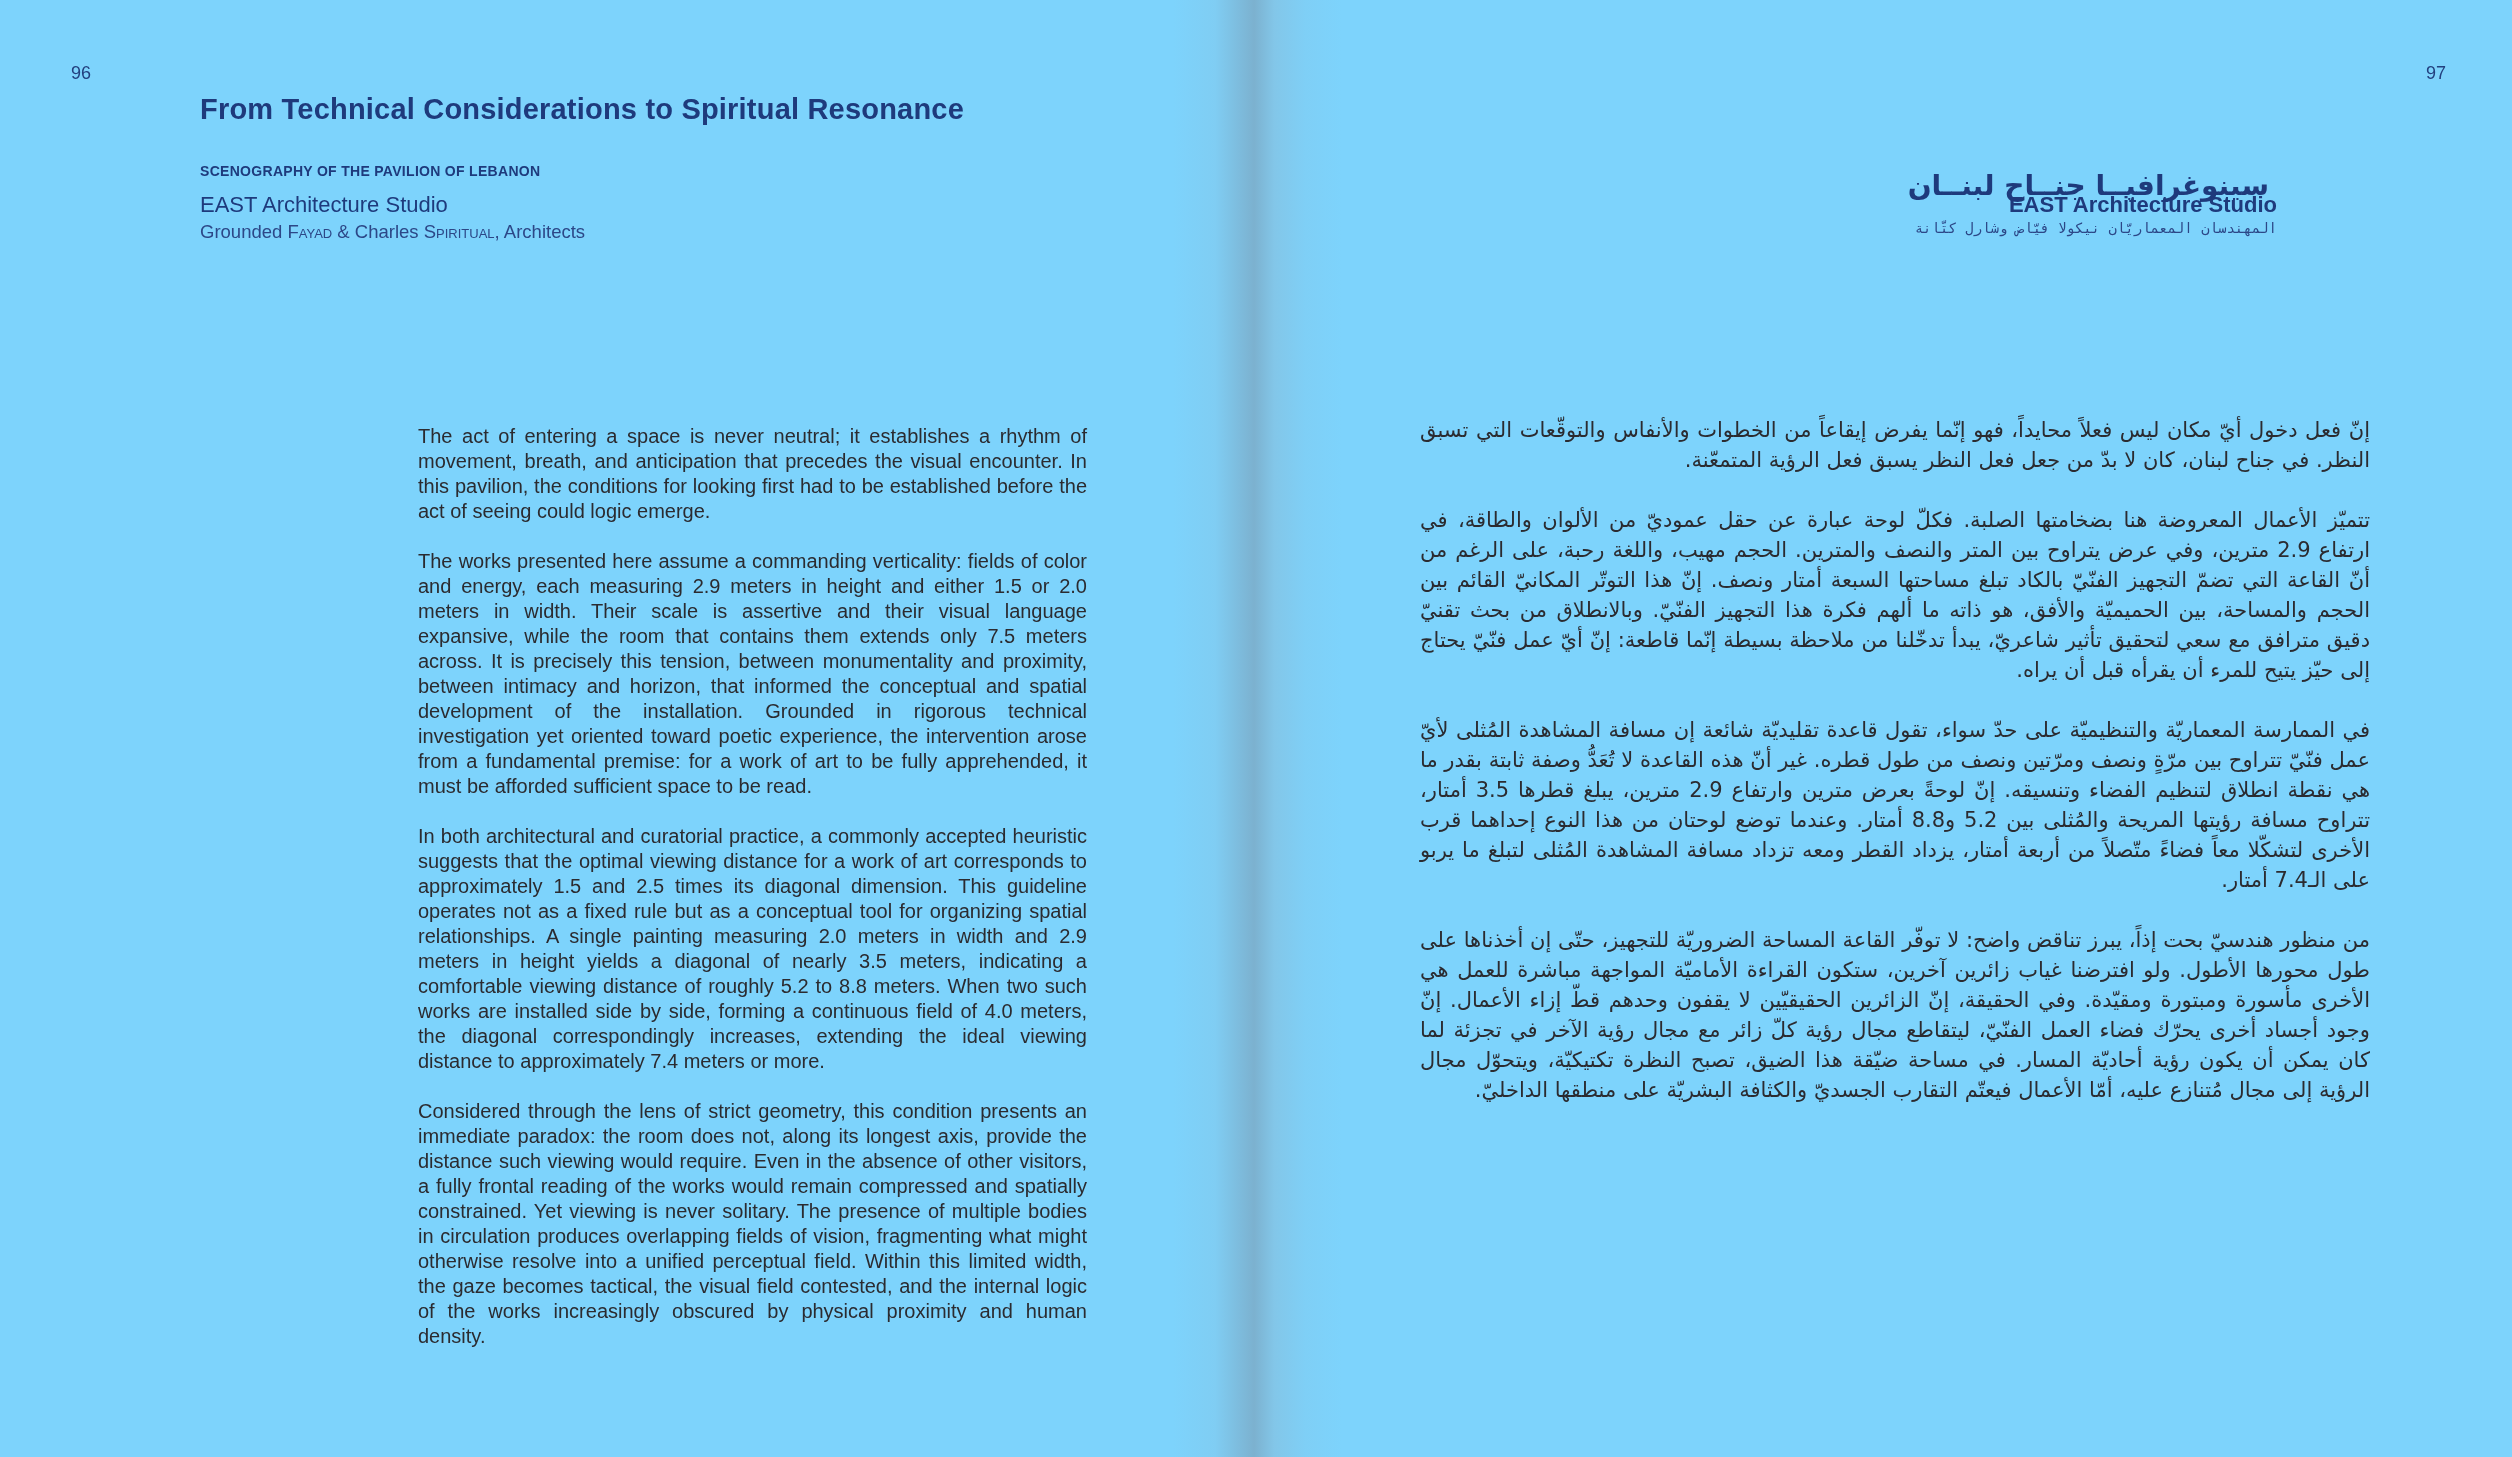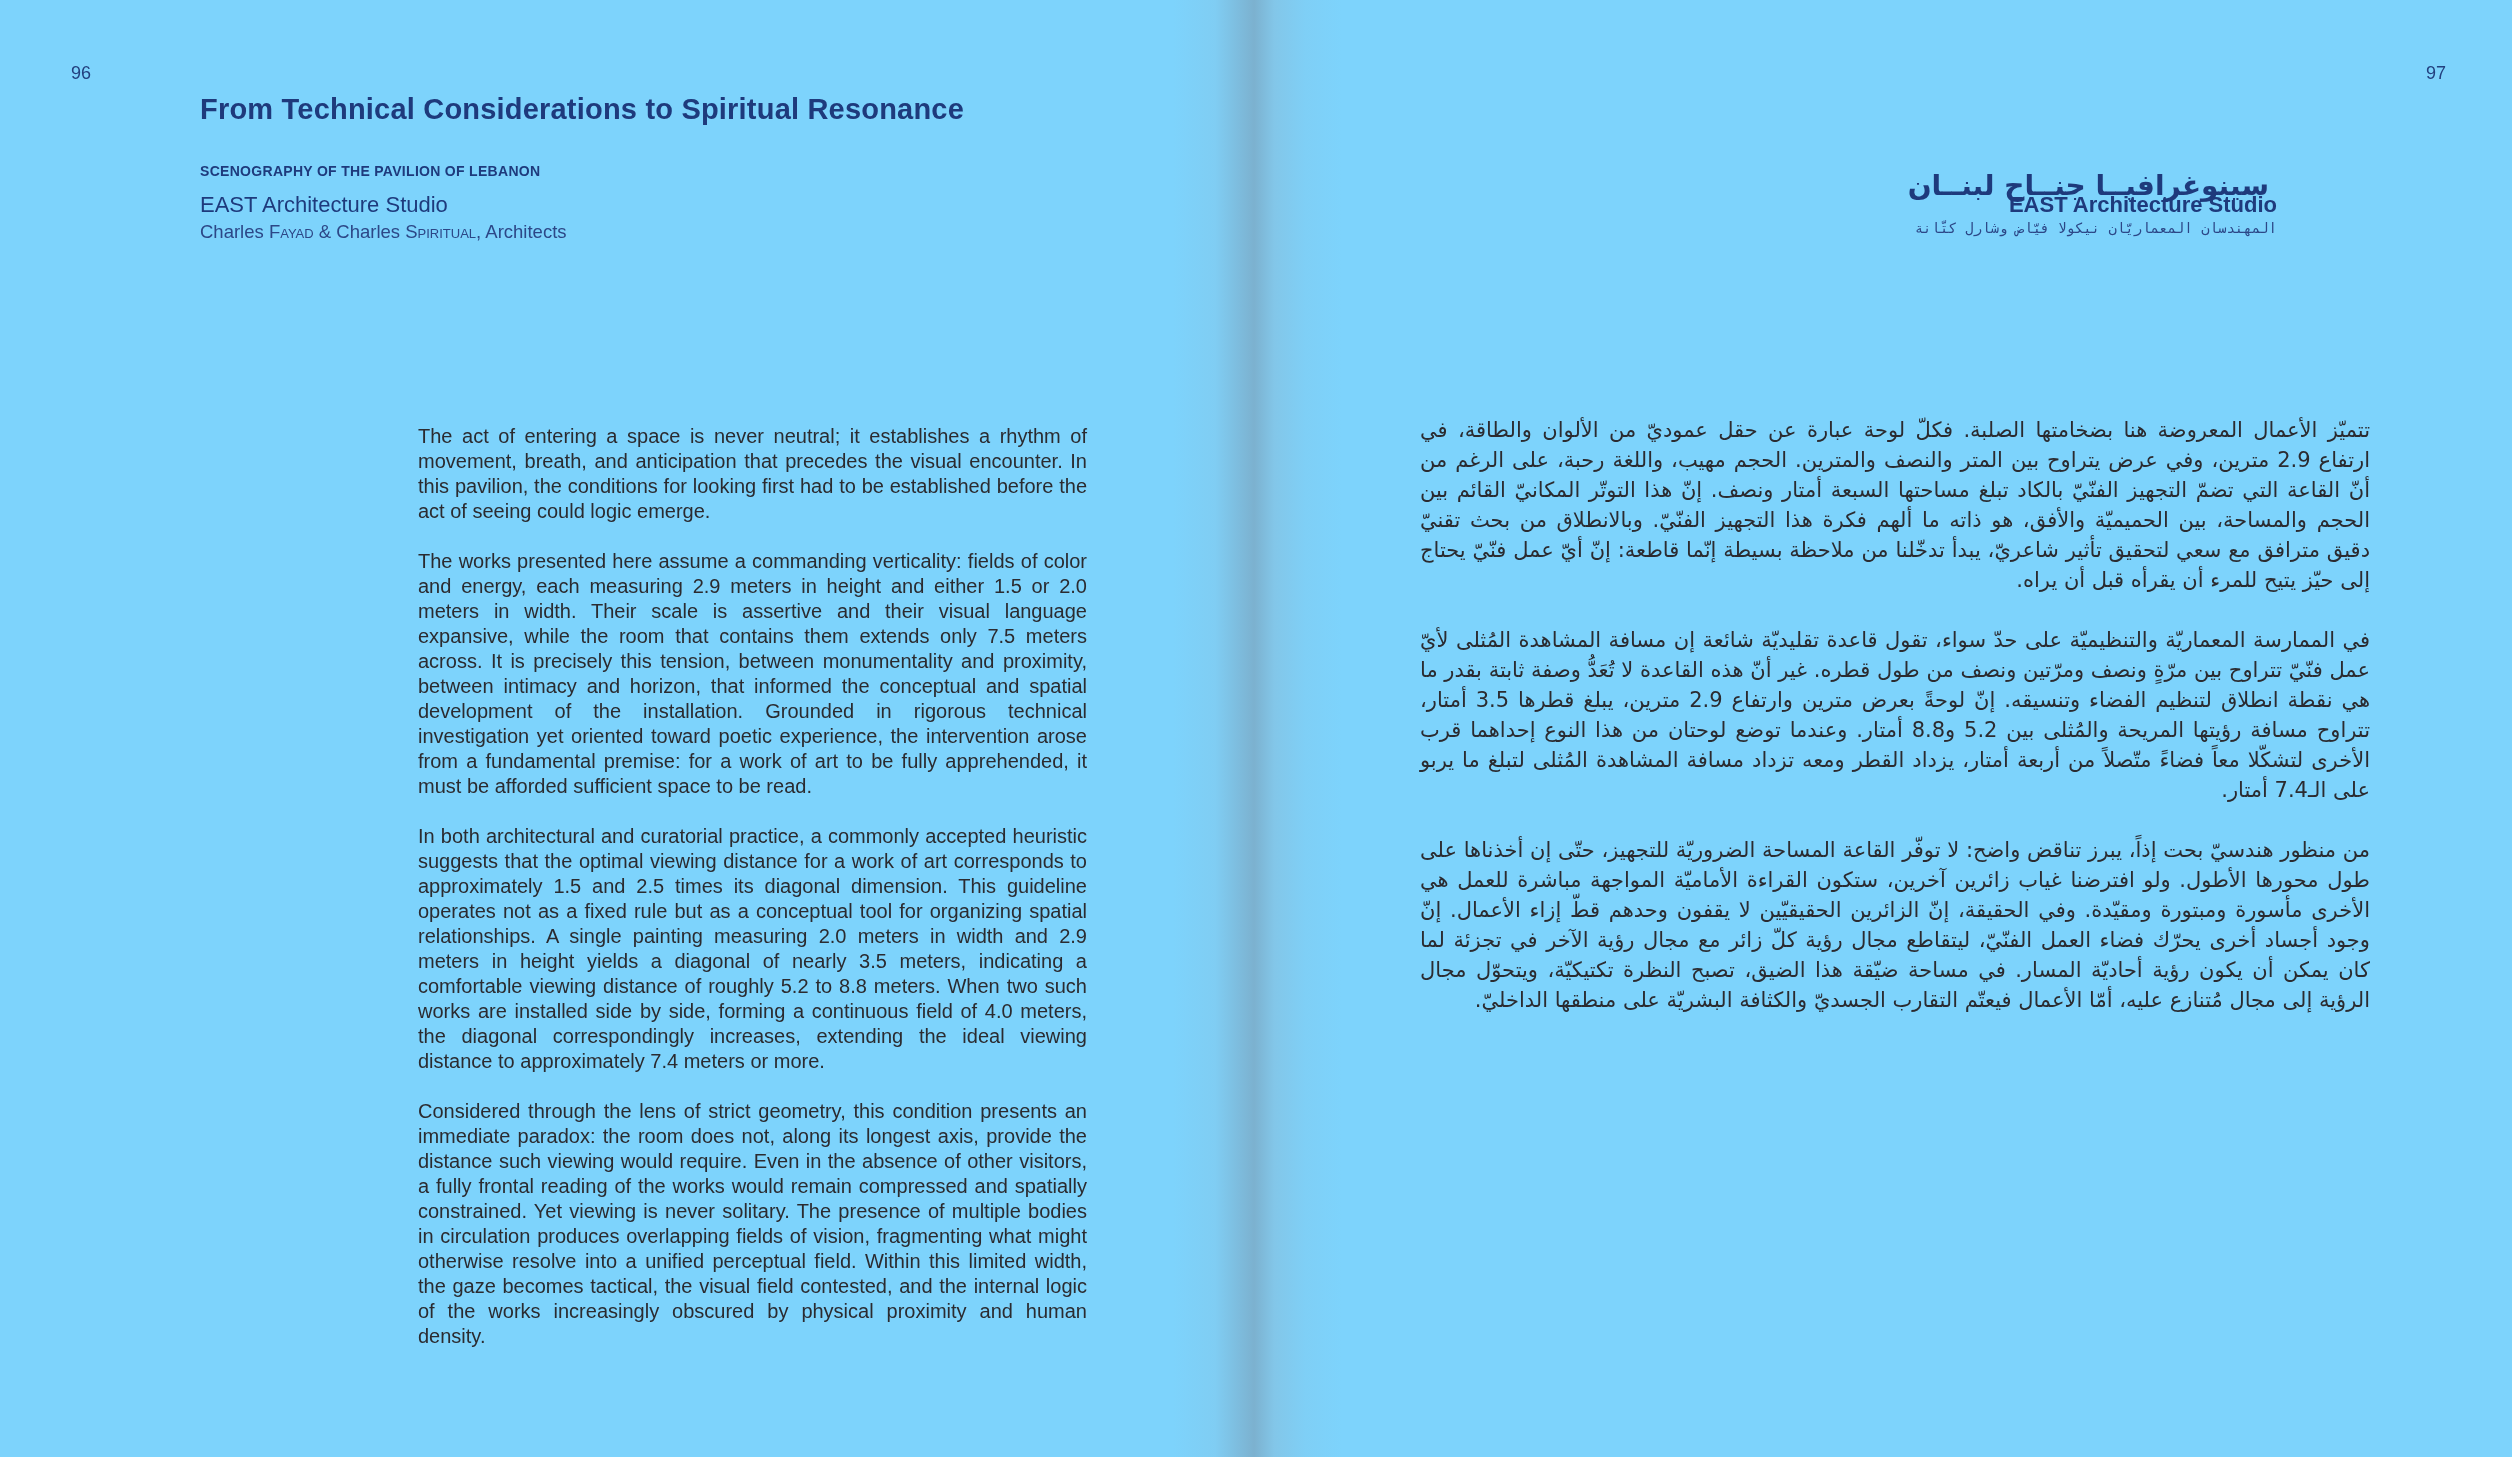--- a/index.html
+++ b/index.html
@@ -172,21 +172,21 @@
   <section class="page left">
     <div class="pageno no-left">96</div>
 
     <h1 class="title-en">From Technical Considerations to Spiritual Resonance</h1>
 
     <h2 class="subtitle-en">SCENOGRAPHY OF THE PAVILION OF LEBANON</h2>
 
     <div class="studio-en">EAST Architecture Studio</div>
 
     <div class="credit-en">
-      <span>Charles </span><span class="sc">Fayad</span><span> &amp; Charles </span><span class="sc">Spiritual</span><span>, Architects</span>
+      <span>Grounded </span><span class="sc">Fayad</span><span> &amp; Charles </span><span class="sc">Spiritual</span><span>, Architects</span>
     </div>
 
     <div class="body-en">
         <p>The act of entering a space is never neutral; it establishes a rhythm of movement, breath, and anticipation that precedes the visual encounter. In this pavilion, the conditions for looking first had to be established before the act of seeing could logic emerge.</p>
         <p>The works presented here assume a commanding verticality: fields of color and energy, each measuring 2.9 meters in height and either 1.5 or 2.0 meters in width. Their scale is assertive and their visual language expansive, while the room that contains them extends only 7.5 meters across. It is precisely this tension, between monumentality and proximity, between intimacy and horizon, that informed the conceptual and spatial development of the installation. Grounded in rigorous technical investigation yet oriented toward poetic experience, the intervention arose from a fundamental premise: for a work of art to be fully apprehended, it must be afforded sufficient space to be read.</p>
         <p>In both architectural and curatorial practice, a commonly accepted heuristic suggests that the optimal viewing distance for a work of art corresponds to approximately 1.5 and 2.5 times its diagonal dimension. This guideline operates not as a fixed rule but as a conceptual tool for organizing spatial relationships. A single painting measuring 2.0 meters in width and 2.9 meters in height yields a diagonal of nearly 3.5 meters, indicating a comfortable viewing distance of roughly 5.2 to 8.8 meters. When two such works are installed side by side, forming a continuous field of 4.0 meters, the diagonal correspondingly increases, extending the ideal viewing distance to approximately 7.4 meters or more.</p>
         <p>Considered through the lens of strict geometry, this condition presents an immediate paradox: the room does not, along its longest axis, provide the distance such viewing would require. Even in the absence of other visitors, a fully frontal reading of the works would remain compressed and spatially constrained. Yet viewing is never solitary. The presence of multiple bodies in circulation produces overlapping fields of vision, fragmenting what might otherwise resolve into a unified perceptual field. Within this limited width, the gaze becomes tactical, the visual field contested, and the internal logic of the works increasingly obscured by physical proximity and human density.</p>
       </div>
   </section>
 
@@ -196,20 +196,21 @@
     <div class="pageno no-right">97</div>
 
 
     <h2 class="subtitle-ar">سينوغرافيــا جنــاح لبنــان</h2>
 
     <div class="studio-ar">EAST Architecture Studio</div>
 
     <div class="credit-ar">المهندسان المعماريّان نيكولا فيّاض وشارل كتّانة</div>
 
     <div class="body-ar">
+        <p>إنّ فعل دخول أيّ مكان ليس فعلاً محايداً، فهو إنّما يفرض إيقاعاً من الخطوات والأنفاس والتوقّعات التي تسبق النظر. في جناح لبنان، كان لا بدّ من جعل فعل النظر يسبق فعل الرؤية المتمعّنة.</p>
         <p>تتميّز الأعمال المعروضة هنا بضخامتها الصلبة. فكلّ لوحة عبارة عن حقل عموديّ من الألوان والطاقة، في ارتفاع 2.9 مترين، وفي عرض يتراوح بين المتر والنصف والمترين. الحجم مهيب، واللغة رحبة، على الرغم من أنّ القاعة التي تضمّ التجهيز الفنّيّ بالكاد تبلغ مساحتها السبعة أمتار ونصف. إنّ هذا التوتّر المكانيّ القائم بين الحجم والمساحة، بين الحميميّة والأفق، هو ذاته ما ألهم فكرة هذا التجهيز الفنّيّ. وبالانطلاق من بحث تقنيّ دقيق مترافق مع سعي لتحقيق تأثير شاعريّ، يبدأ تدخّلنا من ملاحظة بسيطة إنّما قاطعة: إنّ أيّ عمل فنّيّ يحتاج إلى حيّز يتيح للمرء أن يقرأه قبل أن يراه.</p>
         <p>في الممارسة المعماريّة والتنظيميّة على حدّ سواء، تقول قاعدة تقليديّة شائعة إن مسافة المشاهدة المُثلى لأيّ عمل فنّيّ تتراوح بين مرّةٍ ونصف ومرّتين ونصف من طول قطره. غير أنّ هذه القاعدة لا تُعَدُّ وصفة ثابتة بقدر ما هي نقطة انطلاق لتنظيم الفضاء وتنسيقه. إنّ لوحةً بعرض مترين وارتفاع 2.9 مترين، يبلغ قطرها 3.5 أمتار، تتراوح مسافة رؤيتها المريحة والمُثلى بين 5.2 و8.8 أمتار. وعندما توضع لوحتان من هذا النوع إحداهما قرب الأخرى لتشكّلا معاً فضاءً متّصلاً من أربعة أمتار، يزداد القطر ومعه تزداد مسافة المشاهدة المُثلى لتبلغ ما يربو على الـ7.4 أمتار.</p>
         <p>من منظور هندسيّ بحت إذاً، يبرز تناقض واضح: لا توفّر القاعة المساحة الضروريّة للتجهيز، حتّى إن أخذناها على طول محورها الأطول. ولو افترضنا غياب زائرين آخرين، ستكون القراءة الأماميّة المواجهة مباشرة للعمل هي الأخرى مأسورة ومبتورة ومقيّدة. وفي الحقيقة، إنّ الزائرين الحقيقيّين لا يقفون وحدهم قطّ إزاء الأعمال. إنّ وجود أجساد أخرى يحرّك فضاء العمل الفنّيّ، ليتقاطع مجال رؤية كلّ زائر مع مجال رؤية الآخر في تجزئة لما كان يمكن أن يكون رؤية أحاديّة المسار. في مساحة ضيّقة هذا الضيق، تصبح النظرة تكتيكيّة، ويتحوّل مجال الرؤية إلى مجال مُتنازع عليه، أمّا الأعمال فيعتّم التقارب الجسديّ والكثافة البشريّة على منطقها الداخليّ.</p>
       </div>
   </section>
 
 </div>
 
 
 </body></html>

